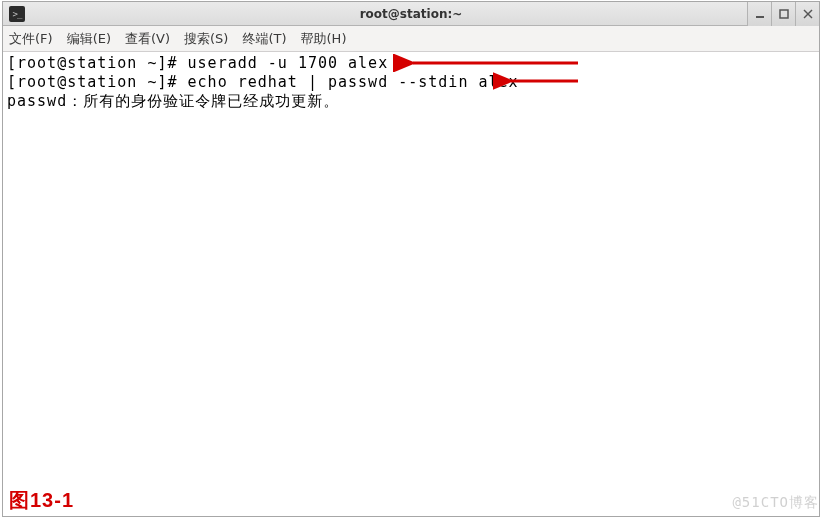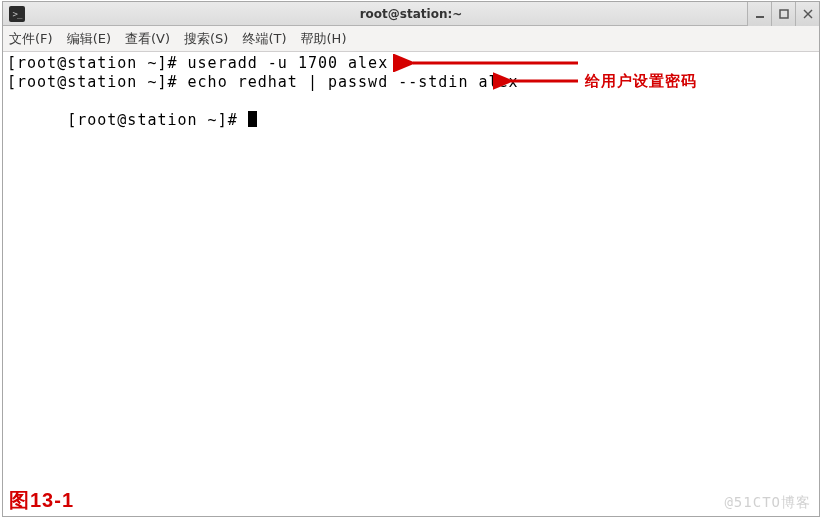--- a/index.html
+++ b/index.html
@@ -110,21 +110,21 @@
   .fig-label {
     position: absolute;
     bottom: 6px; left: 6px;
     color: #d40000;
     font-weight: bold;
     font-size: 20px;
     font-family: "SimHei","Microsoft YaHei",sans-serif;
   }
   .watermark {
     position: absolute;
-    right: 8px; bottom: 4px;
+    right: 0; bottom: 4px;
     color: rgba(120,120,120,0.35);
     font-size: 14px;
     cursor: default;
   }
 </style>
 </head>
 <body>
 
 <div class="outer">
 
@@ -156,40 +156,37 @@
     <span class="menu-item">编辑(E)</span>
     <span class="menu-item">查看(V)</span>
     <span class="menu-item">搜索(S)</span>
     <span class="menu-item">终端(T)</span>
     <span class="menu-item">帮助(H)</span>
   </div>
 
   <div class="terminal">
     <div class="tline">[root@station ~]# useradd -u 1700 alex</div>
     <div class="tline">[root@station ~]# echo redhat | passwd --stdin alex</div>
-    <div class="tline">
-      <span>[root@station ~]# </span><span class="cursor"></span>
-    </div>
+    <div class="tline">passwd：所有的身份验证令牌已经成功更新。</div>
 
     <svg class="arrow" style="left:390px; top:2px; width:190px; height:18px;">
       <defs>
         <marker id="ah1" markerWidth="12" markerHeight="10" refX="1" refY="5" orient="auto">
           <path d="M12,0 L0,5 L12,10 Z" fill="#d40000"></path>
         </marker>
       </defs>
       <line x1="185" y1="9" x2="20" y2="9" stroke="#d40000" stroke-width="3" marker-end="url(#ah1)"></line>
     </svg>
     <svg class="arrow" style="left:490px; top:20px; width:90px; height:18px;">
       <defs>
         <marker id="ah2" markerWidth="12" markerHeight="10" refX="1" refY="5" orient="auto">
           <path d="M12,0 L0,5 L12,10 Z" fill="#d40000"></path>
         </marker>
       </defs>
       <line x1="85" y1="9" x2="18" y2="9" stroke="#d40000" stroke-width="3" marker-end="url(#ah2)"></line>
     </svg>
 
-    <span class="annot" style="left:582px; top:19px;">给用户设置密码</span>
 
     <span class="fig-label">图13-1</span>
     <span class="watermark">@51CTO博客</span>
   </div>
 
 </div>
 
 </body></html>

